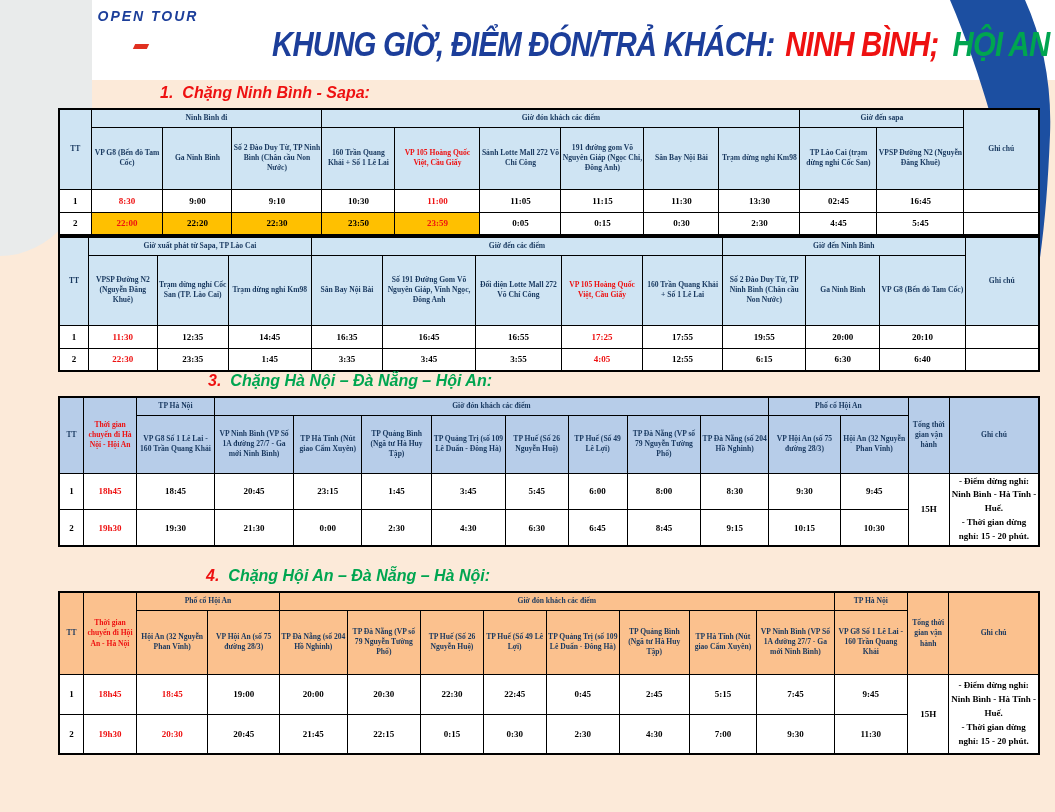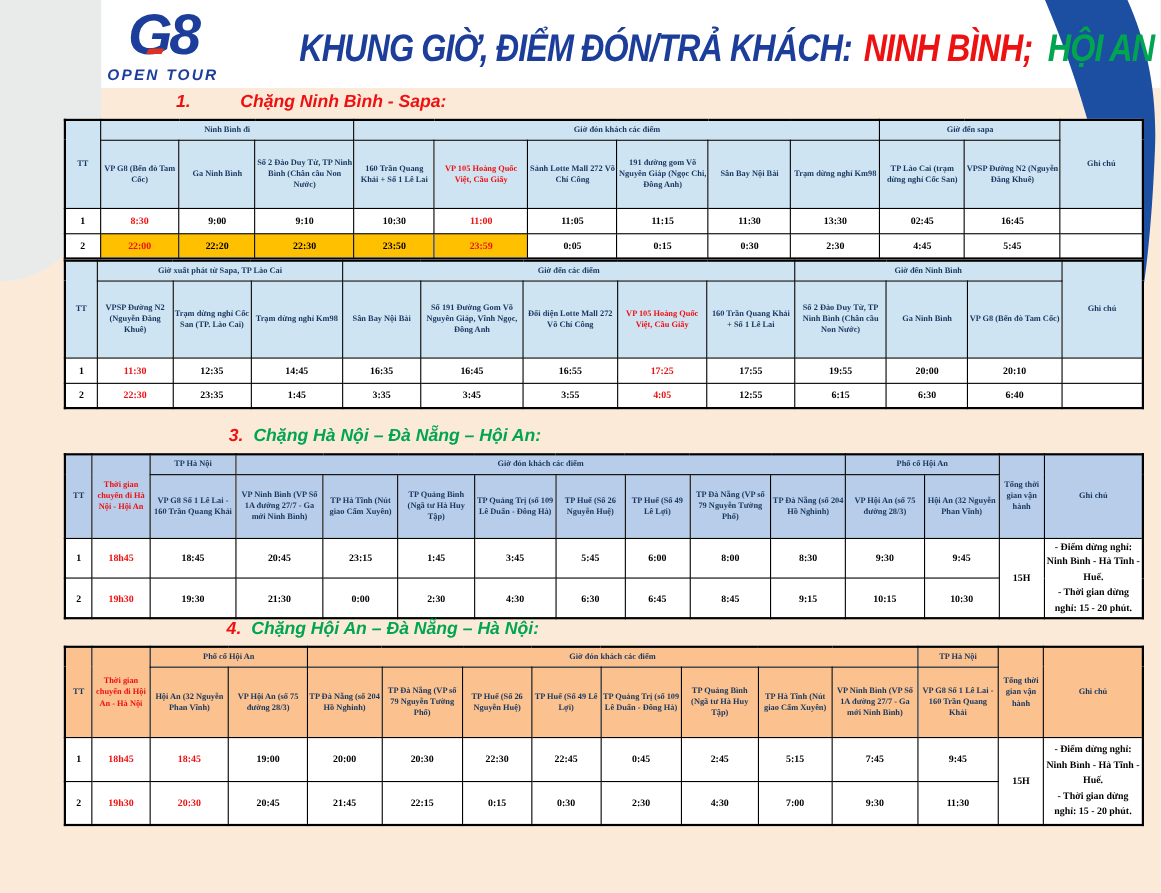--- a/index.html
+++ b/index.html
@@ -18,26 +18,26 @@
   .main-title{position:absolute;left:272px;top:24px;white-space:nowrap;
         font-family:"Liberation Sans",sans-serif;font-weight:bold;font-style:italic;
         font-size:35px;letter-spacing:-1px;transform:scaleX(0.84);transform-origin:left center;}
   .mt-blue{color:var(--accent_blue,#1c3e9a);}
   .mt-red{color:var(--red,#ee1111);margin-left:4px;}
   .mt-green{color:var(--green,#00a550);margin-left:8px;}
   .content{position:relative;padding:84px 0 0 58px;}
   .sec-title{font-family:"Liberation Sans",sans-serif;font-weight:bold;font-style:italic;
         font-size:16px;height:18px;line-height:18px;margin-bottom:6px;white-space:nowrap;}
   .sec-title .num{color:var(--red,#ee1111);margin-right:9px;}
-  .sec-title .txt-red{color:var(--red,#ee1111);margin-left:36px;}
+  .sec-title .txt-red{color:var(--red,#ee1111);}
   .sec-title .txt-green{color:var(--green,#00a550);}
   .s1{margin-left:102px;}
   .s2{margin-left:100px;margin-top:14px;}
-  .s3{margin-left:150px;margin-top:16px;}
-  .s4{margin-left:148px;}
+  .s3{margin-left:150px;}
+  .s4{margin-left:148px;margin-top:20px;}
   table.tt{border-collapse:collapse;table-layout:fixed;width:982px;background:#ffffff;
         border:2px solid #000;}
   table.tt th,table.tt td{border:1px solid #000;vertical-align:middle;text-align:center;
         overflow:hidden;padding:1px 1px;}
   table.tt th{color:var(--header_text,#17375e);font-weight:bold;font-size:7.6px;line-height:1.35;}
   table.tt td{font-weight:bold;font-size:9px;background:#ffffff;}
   table.tt thead tr:nth-child(1){height:18px;}
   table[data-table="0"] thead tr:nth-child(2){height:62px;}
   table[data-table="1"] thead tr:nth-child(2){height:70px;}
   table[data-table="2"] thead tr:nth-child(2){height:58px;}
@@ -58,21 +58,20 @@
 <body>
 
 <div class="page">
   <div class="band"></div>
   <div class="gray-patch"></div>
   <svg class="swoosh" viewBox="0 0 130 320" xmlns="http://www.w3.org/2000/svg">
     <path d="M25,0 L100,0 C118,40 127,85 125,135 C122,210 116,265 105,312 C98,240 72,110 25,0 Z" fill="#1c4fa1"></path>
   </svg>
 
   <div class="logo">
-    <div class="logo-g8">G8</div>
     <div class="logo-accent"></div>
     <div class="logo-sub">OPEN TOUR</div>
   </div>
 
   <div class="main-title">
     <span class="mt-blue">KHUNG GIỜ, ĐIỂM ĐÓN/TRẢ KHÁCH:</span>
     <span class="mt-red">NINH BÌNH;</span>
     <span class="mt-green">HỘI AN</span>
   </div>
 

